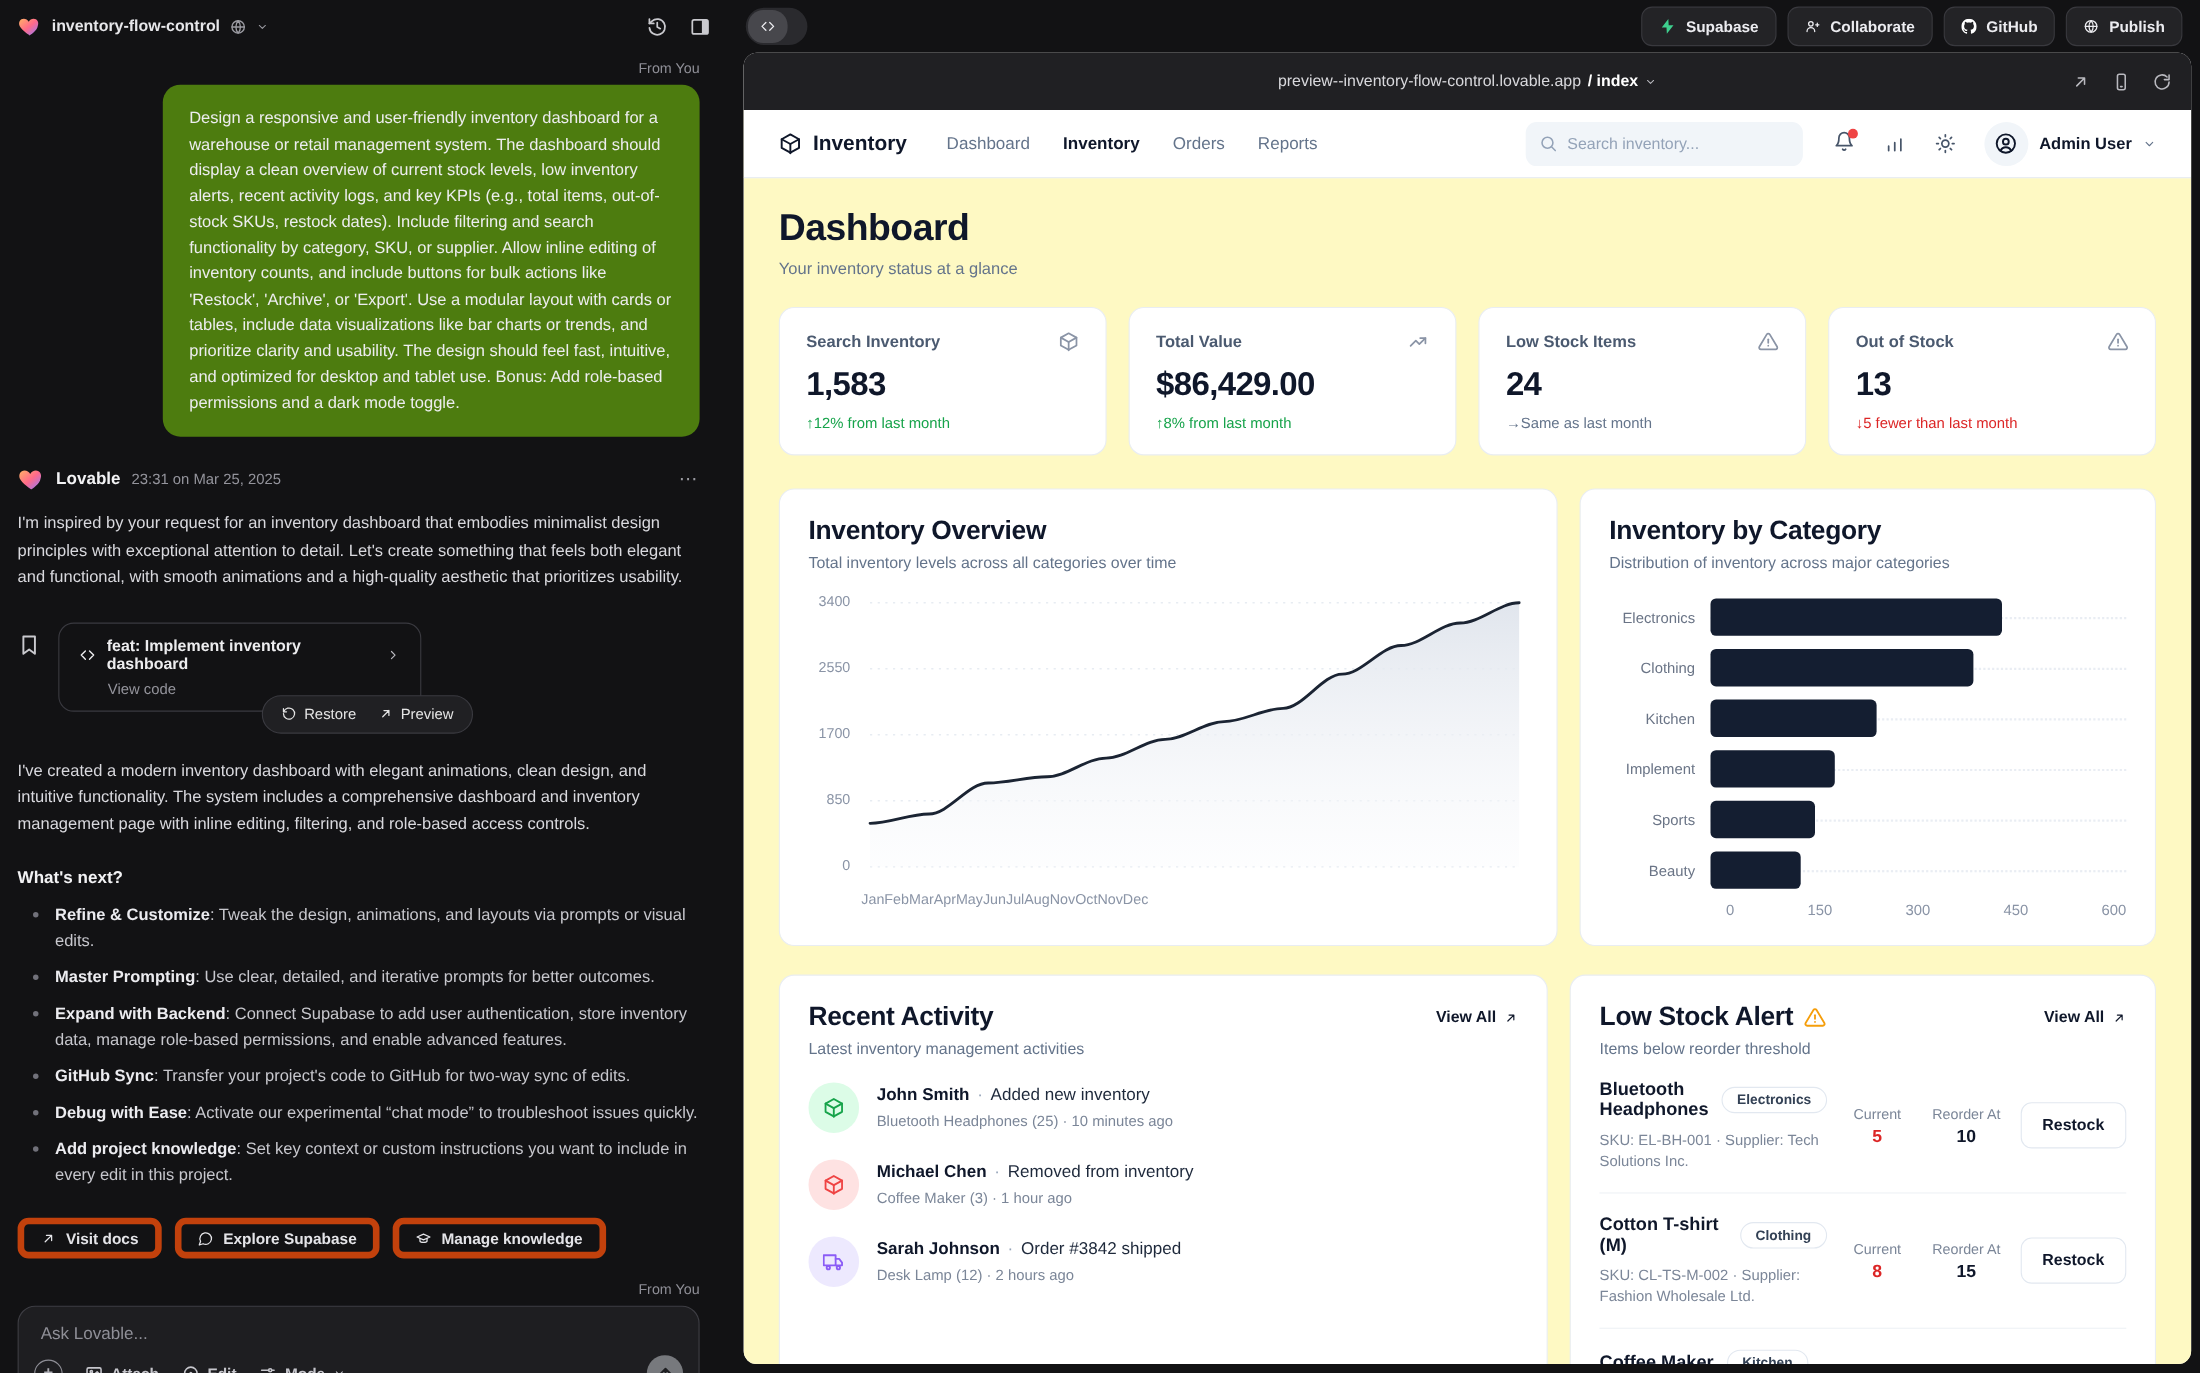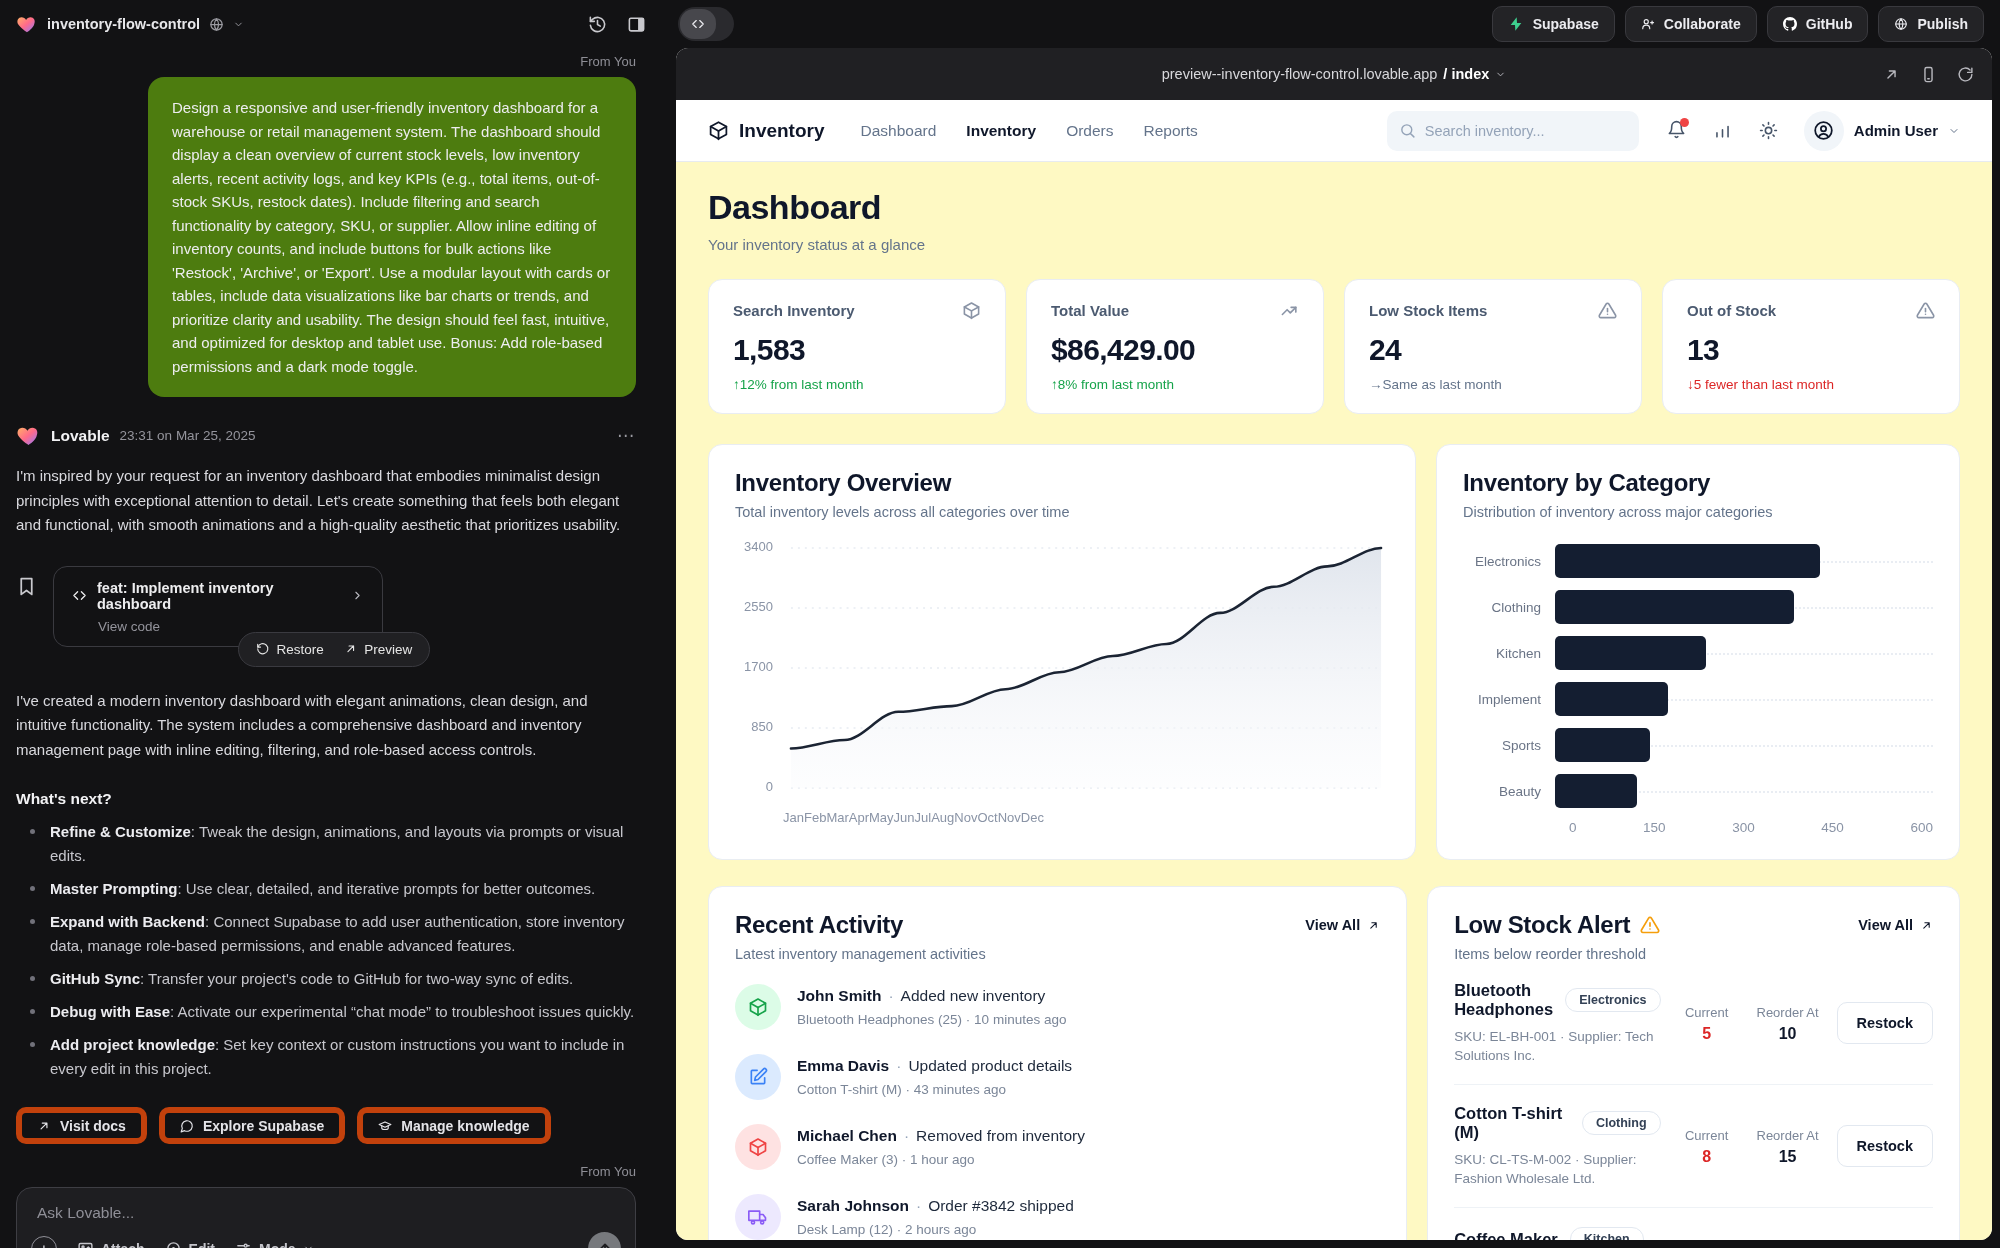--- a/index.html
+++ b/index.html
@@ -593,32 +593,20 @@
                     <path d="M3 7.5l9 5 9-5"></path>
                     <path d="M12 12.5V22"></path>
                   </svg>
                 </span>
               <div>
                   <div class="act-l1"><b>John Smith</b><span class="act-sep">·</span><span>Added new inventory</span></div>
               <div class="act-l2">Bluetooth Headphones (25) · 10 minutes ago</div>
                 </div>
             </div>
             <div class="act-item">
-              <span class="act-ic tone-edit">
-                  <svg class="ic" viewBox="0 0 24 24">
-                    <path d="M11 4H5a1 1 0 0 0-1 1v14a1 1 0 0 0 1 1h14a1 1 0 0 0 1-1v-6"></path>
-                    <path d="M18.5 2.5a2.1 2.1 0 0 1 3 3L12 15l-4 1 1-4z"></path>
-                  </svg>
-                </span>
-              <div>
-                  <div class="act-l1"><b>Emma Davis</b><span class="act-sep">·</span><span>Updated product details</span></div>
-              <div class="act-l2">Cotton T-shirt (M) · 43 minutes ago</div>
-                </div>
-            </div>
-            <div class="act-item">
               <span class="act-ic tone-del">
                   <svg class="ic" viewBox="0 0 24 24">
                     <path d="M21 7.5l-9-5-9 5v9l9 5 9-5z"></path>
                     <path d="M3 7.5l9 5 9-5"></path>
                     <path d="M12 12.5V22"></path>
                   </svg>
                 </span>
               <div>
                   <div class="act-l1"><b>Michael Chen</b><span class="act-sep">·</span><span>Removed from inventory</span></div>
               <div class="act-l2">Coffee Maker (3) · 1 hour ago</div>

